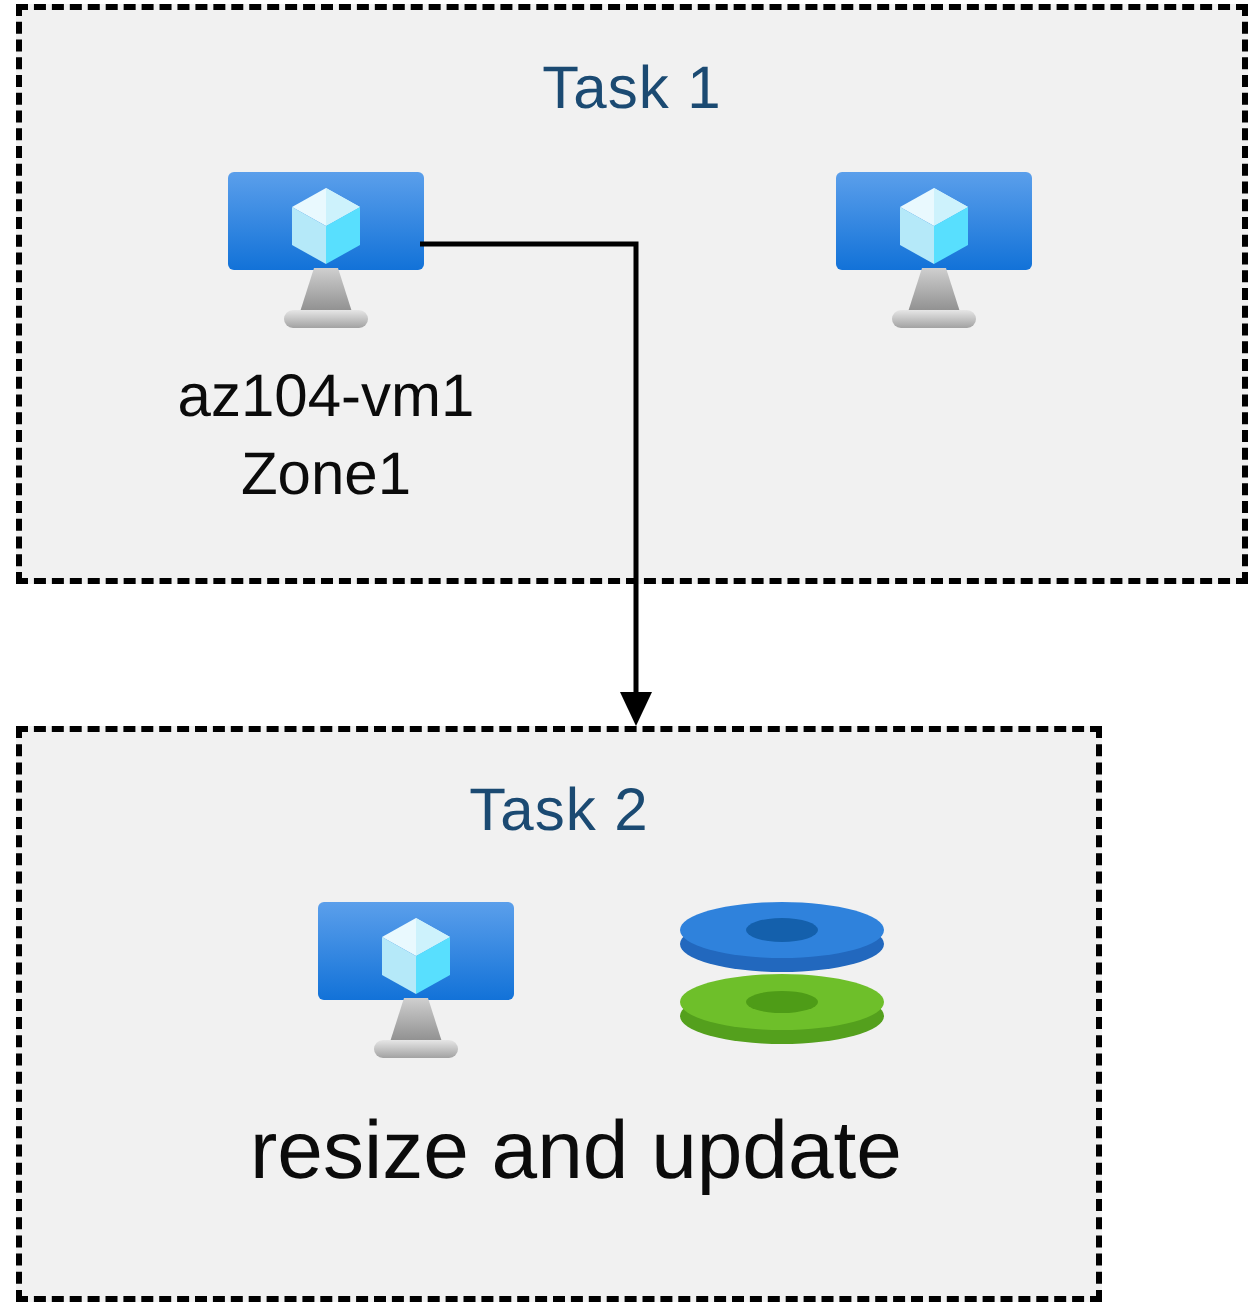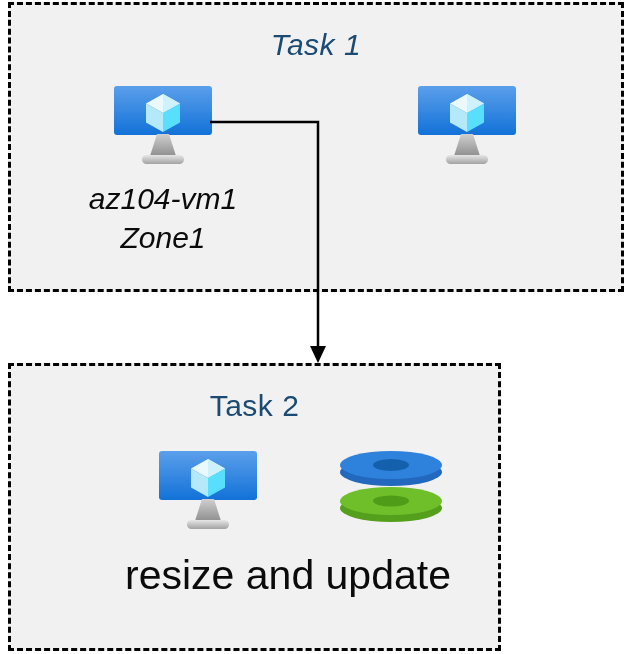--- a/index.html
+++ b/index.html
@@ -14,22 +14,22 @@
     height: 654px;
     background: #ffffff;
     overflow: hidden;
   }
   .task-box {
     position: absolute;
     box-sizing: border-box;
     border: 3px dashed #000000;
     background: #f1f1f1;
   }
-  .task1 { left: 8px; top: 2px; width: 616px; height: 290px; font-style: italic; }
-  .task2 { left: 8px; top: 363px; width: 493px; height: 288px; }
+  .task1 { left: 8px; top: 2px; width: 616px; height: 290px; }
+  .task2 { left: 8px; top: 363px; width: 543px; height: 288px; }
   .task-title {
     position: absolute;
     left: 0;
     width: 100%;
     top: 24px;
     text-align: center;
     font-size: 30px;
     line-height: 32px;
     color: #1b4a72;
     letter-spacing: 0.5px;

